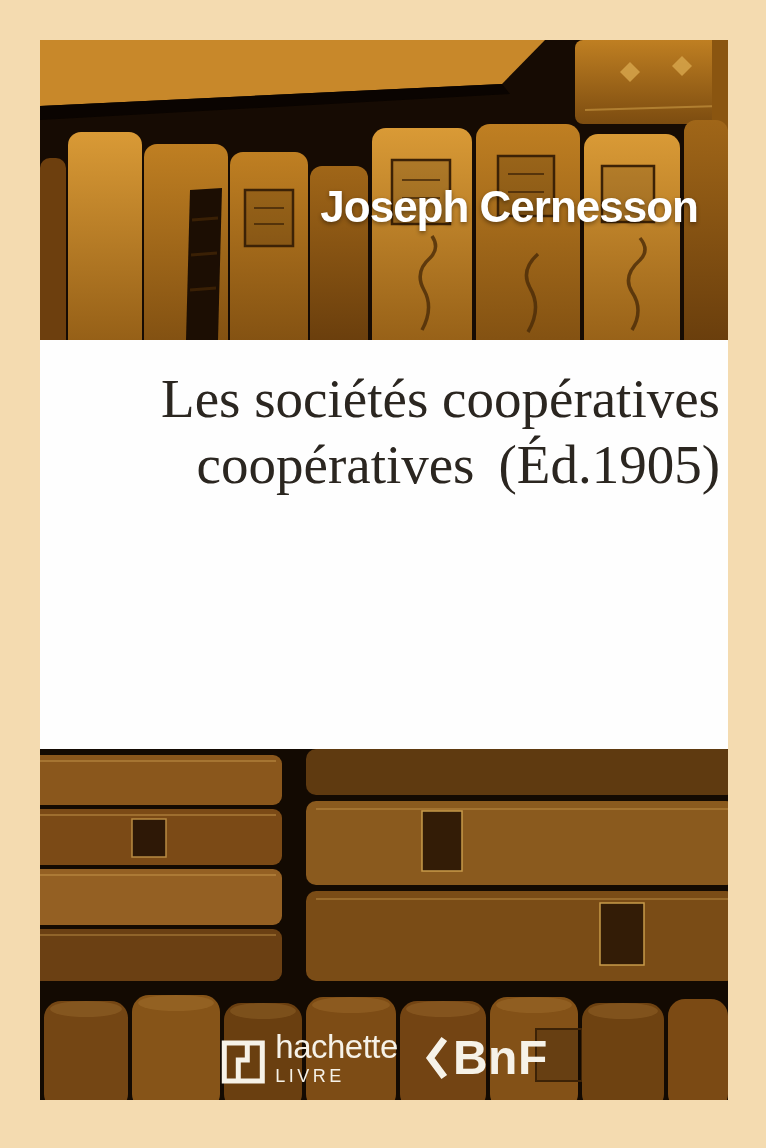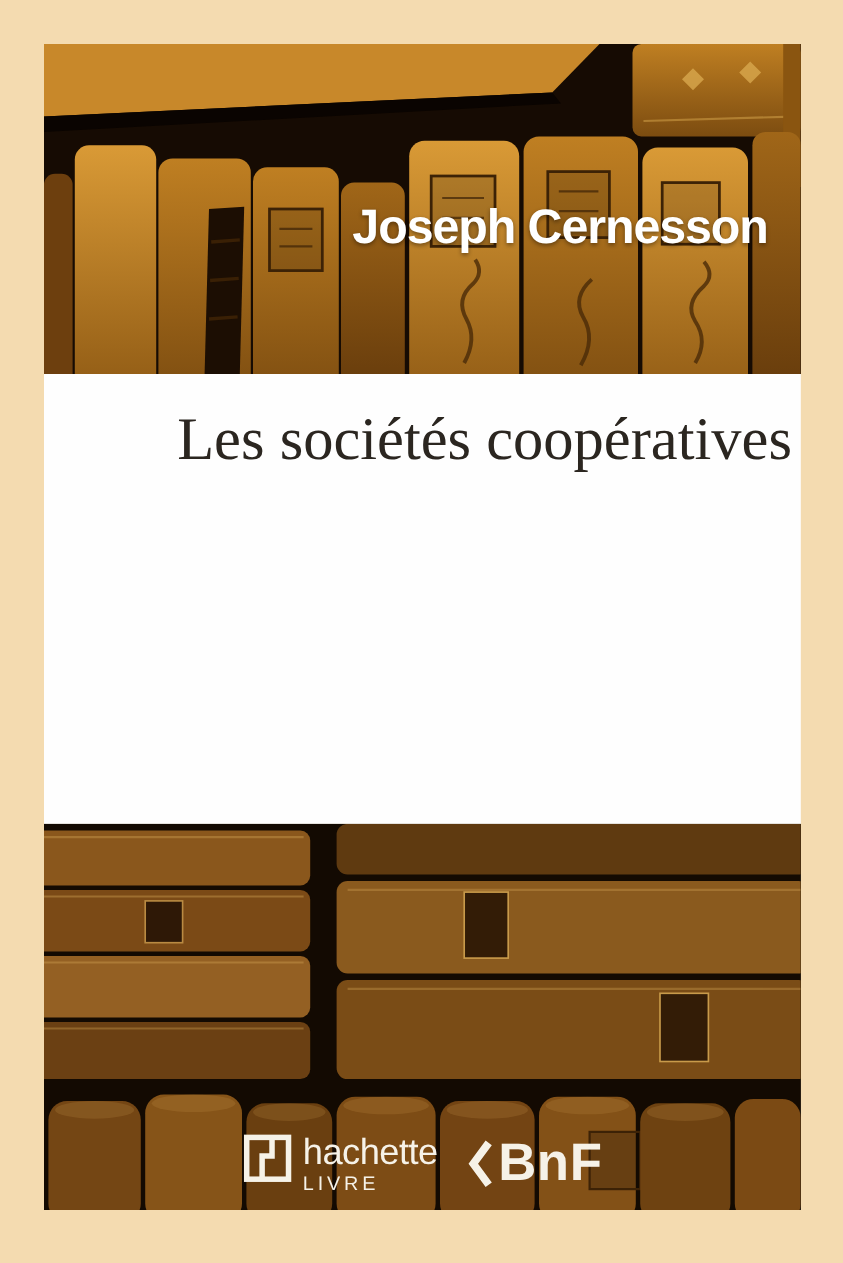--- a/index.html
+++ b/index.html
@@ -33,21 +33,21 @@
     color:#2b2620;
   }
   .t-line{font-size:55px;line-height:66px;white-space:nowrap}
   .edition{margin-left:24px}
 
   .logos{
     position:absolute;top:281px;left:50%;transform:translateX(-50%);
     display:flex;align-items:center;gap:24px;
     color:#f6f2e8;white-space:nowrap;
   }
-  .hachette{display:flex;align-items:flex-start;gap:9px}
+  .hachette{display:flex;align-items:flex-end;gap:9px}
   .h-mark{display:block}
   .h-text{display:flex;flex-direction:column;line-height:1;text-align:left}
   .h-name{font-size:33px;letter-spacing:-.5px}
   .h-sub{font-size:18px;letter-spacing:3.5px;margin-top:4px}
   .bnf{display:flex;align-items:center;gap:5px}
   .bnf-text{font-size:48px;font-weight:bold;letter-spacing:.5px}
 </style>
 </head>
 <body>
 
@@ -105,20 +105,23 @@
       <rect x="544" y="94" width="96" height="236" rx="14" fill="url(#gb)"></rect>
       <rect x="562" y="126" width="52" height="56" fill="rgba(20,10,2,0.15)" stroke="#3c2206" stroke-width="2.5"></rect>
       <path d="M 592 290 q 12 -20 0 -38 q -10 -16 8 -32 q 10 -10 0 -22" stroke="#4a2a08" stroke-width="3.5" fill="none" opacity="0.8"></path>
       <rect x="644" y="80" width="44" height="250" rx="12" fill="url(#gd)"></rect>
     </svg>
     <div class="author">Joseph Cernesson</div>
   </div>
 
   <div class="title-band">
     <div class="t-line">Les sociétés coopératives</div>
+    <div class="t-line">
+      <span>coopératives</span><span class="edition">(Éd.1905)</span>
+    </div>
   </div>
 
   <div class="photo-bottom">
     <svg width="688" height="351" viewBox="0 0 688 351">
       <rect x="0" y="0" width="688" height="351" fill="#130a02"></rect>
 
       <rect x="-12" y="6" width="254" height="50" rx="9" fill="#8a571c"></rect>
       <line x1="0" y1="12" x2="236" y2="12" stroke="#c99a4e" stroke-width="2" opacity="0.45"></line>
       <rect x="-12" y="60" width="254" height="56" rx="9" fill="#7b4a16"></rect>
       <line x1="0" y1="66" x2="236" y2="66" stroke="#c99a4e" stroke-width="2" opacity="0.45"></line>

